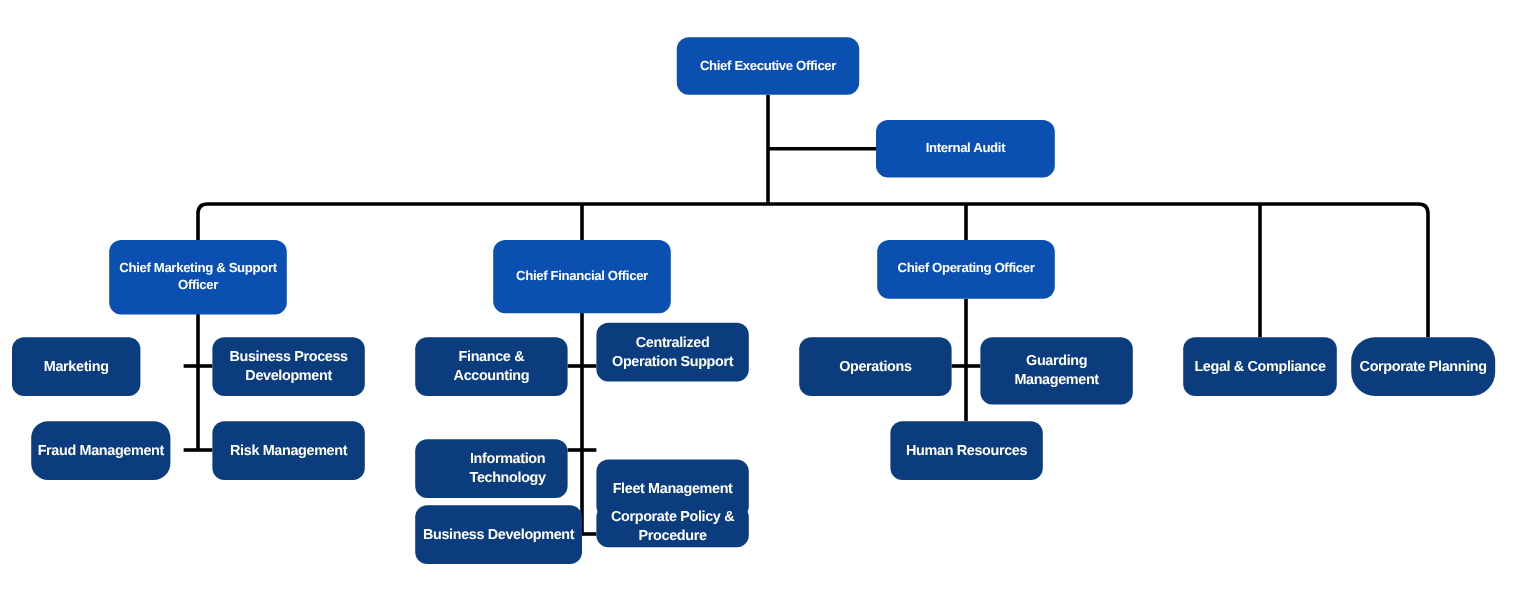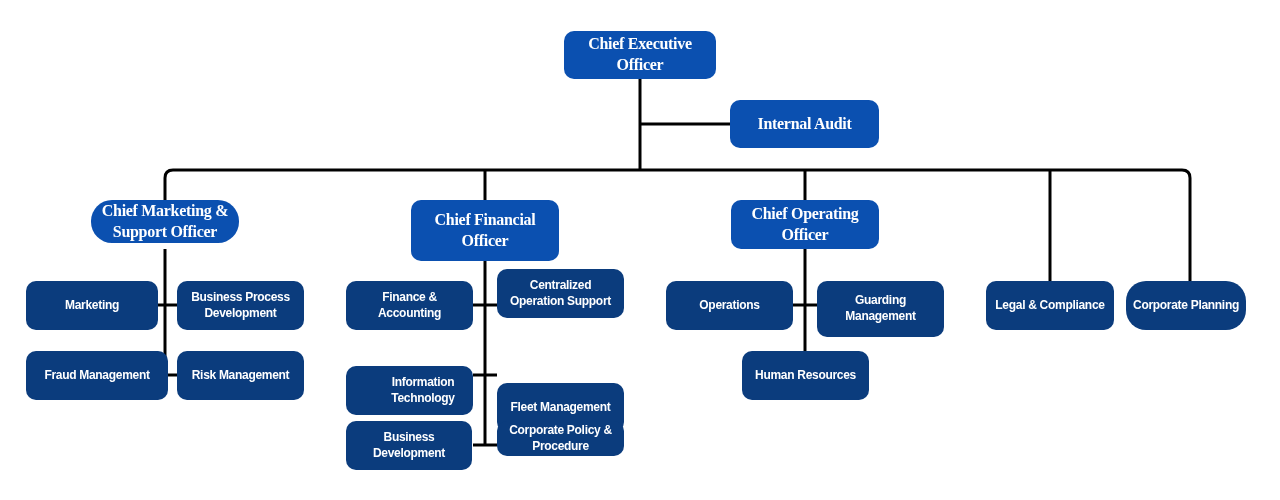--- a/index.html
+++ b/index.html
@@ -15,21 +15,21 @@
     font-family:"Liberation Sans",sans-serif;position:relative;
   }
   #canvas{position:relative;width:1280px;height:500px;}
   #edges{position:absolute;left:0;top:0;pointer-events:none;}
   .node{
     position:absolute;box-sizing:border-box;border-radius:10px;
     display:flex;align-items:center;justify-content:center;text-align:center;
     color:var(--text);font-weight:700;line-height:1.3;letter-spacing:-0.3px;
     padding:3px 5px;cursor:default;
   }
-  .officer{background:var(--officer-fill);font-size:16px;font-family:Liberation Serif, serif;}
+  .officer{background:var(--officer-fill);font-size:11px;}
   .dept{background:var(--dept-fill);font-size:12px;}
 </style>
 </head>
 <body>
 
 <div id="canvas">
 
   <svg id="edges" width="1280" height="500" viewBox="0 0 1280 500">
     <g fill="none" stroke="#000000" stroke-width="3">
 
@@ -54,36 +54,36 @@
 
       <path d="M805,249 L805,351"></path>
       <path d="M793,305 L817,305"></path>
     </g>
   </svg>
 
   <div class="node officer" style="left:564px;top:31px;width:152px;height:48px;">Chief Executive Officer</div>
 
   <div class="node officer" style="left:730px;top:100px;width:149px;height:48px;">Internal Audit</div>
 
-  <div class="node officer" style="left:91px;top:200px;width:148px;height:43px;border-radius:21px;">Chief Marketing &amp; Support Officer</div>
+  <div class="node officer" style="left:91px;top:200px;width:148px;height:62px;">Chief Marketing &amp; Support Officer</div>
 
   <div class="node officer" style="left:411px;top:200px;width:148px;height:61px;">Chief Financial Officer</div>
 
   <div class="node officer" style="left:731px;top:200px;width:148px;height:49px;">Chief Operating Officer</div>
 
-  <div class="node dept" style="left:26px;top:281px;width:132px;height:49px;">Marketing</div>
+  <div class="node dept" style="left:10px;top:281px;width:107px;height:49px;">Marketing</div>
   <div class="node dept" style="left:177px;top:281px;width:127px;height:49px;">Business Process Development</div>
-  <div class="node dept" style="left:26px;top:351px;width:142px;height:49px;">Fraud Management</div>
+  <div class="node dept" style="left:26px;top:351px;width:116px;height:49px;border-radius:14px;">Fraud Management</div>
   <div class="node dept" style="left:177px;top:351px;width:127px;height:49px;">Risk Management</div>
 
   <div class="node dept" style="left:346px;top:281px;width:127px;height:49px;">Finance &amp; Accounting</div>
   <div class="node dept" style="left:497px;top:269px;width:127px;height:49px;">Centralized Operation Support</div>
   <div class="node dept" style="left:346px;top:366px;width:127px;height:49px;padding-left:32px;">Information Technology</div>
   <div class="node dept" style="left:497px;top:351px;width:127px;height:49px;margin-top:32px;">Fleet Management</div>
-  <div class="node dept" style="left:346px;top:421px;width:126px;height:49px;">Business Development</div>
+  <div class="node dept" style="left:346px;top:421px;width:139px;height:49px;">Business Development</div>
   <div class="node dept" style="left:497px;top:421px;width:127px;height:35px;">Corporate Policy &amp; Procedure</div>
 
   <div class="node dept" style="left:666px;top:281px;width:127px;height:49px;">Operations</div>
   <div class="node dept" style="left:817px;top:281px;width:127px;height:56px;">Guarding Management</div>
   <div class="node dept" style="left:742px;top:351px;width:127px;height:49px;">Human Resources</div>
 
   <div class="node dept" style="left:986px;top:281px;width:128px;height:49px;">Legal &amp; Compliance</div>
   <div class="node dept" style="left:1126px;top:281px;width:120px;height:49px;border-radius:20px;">Corporate Planning</div>
 
 </div>

